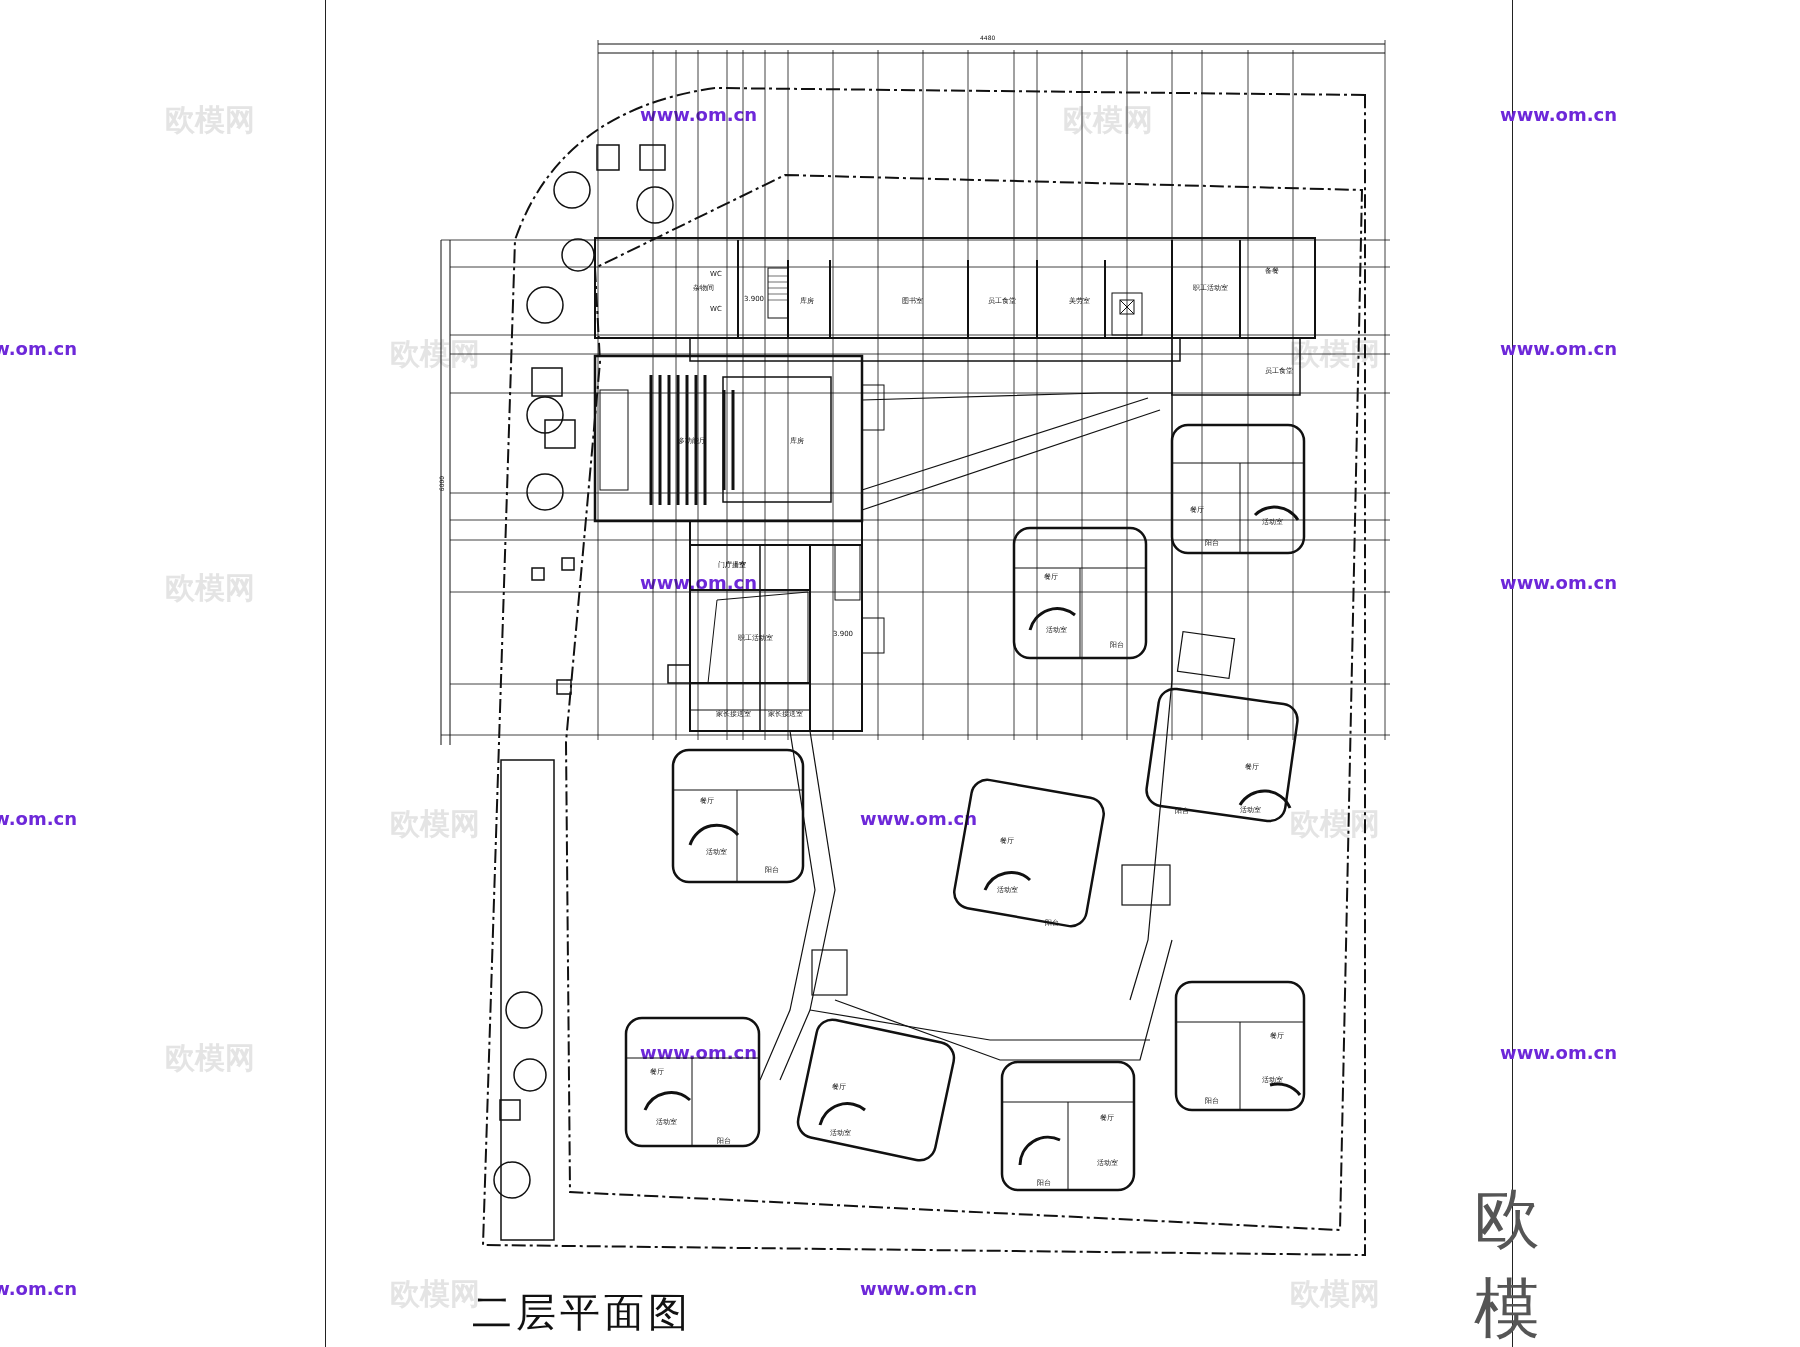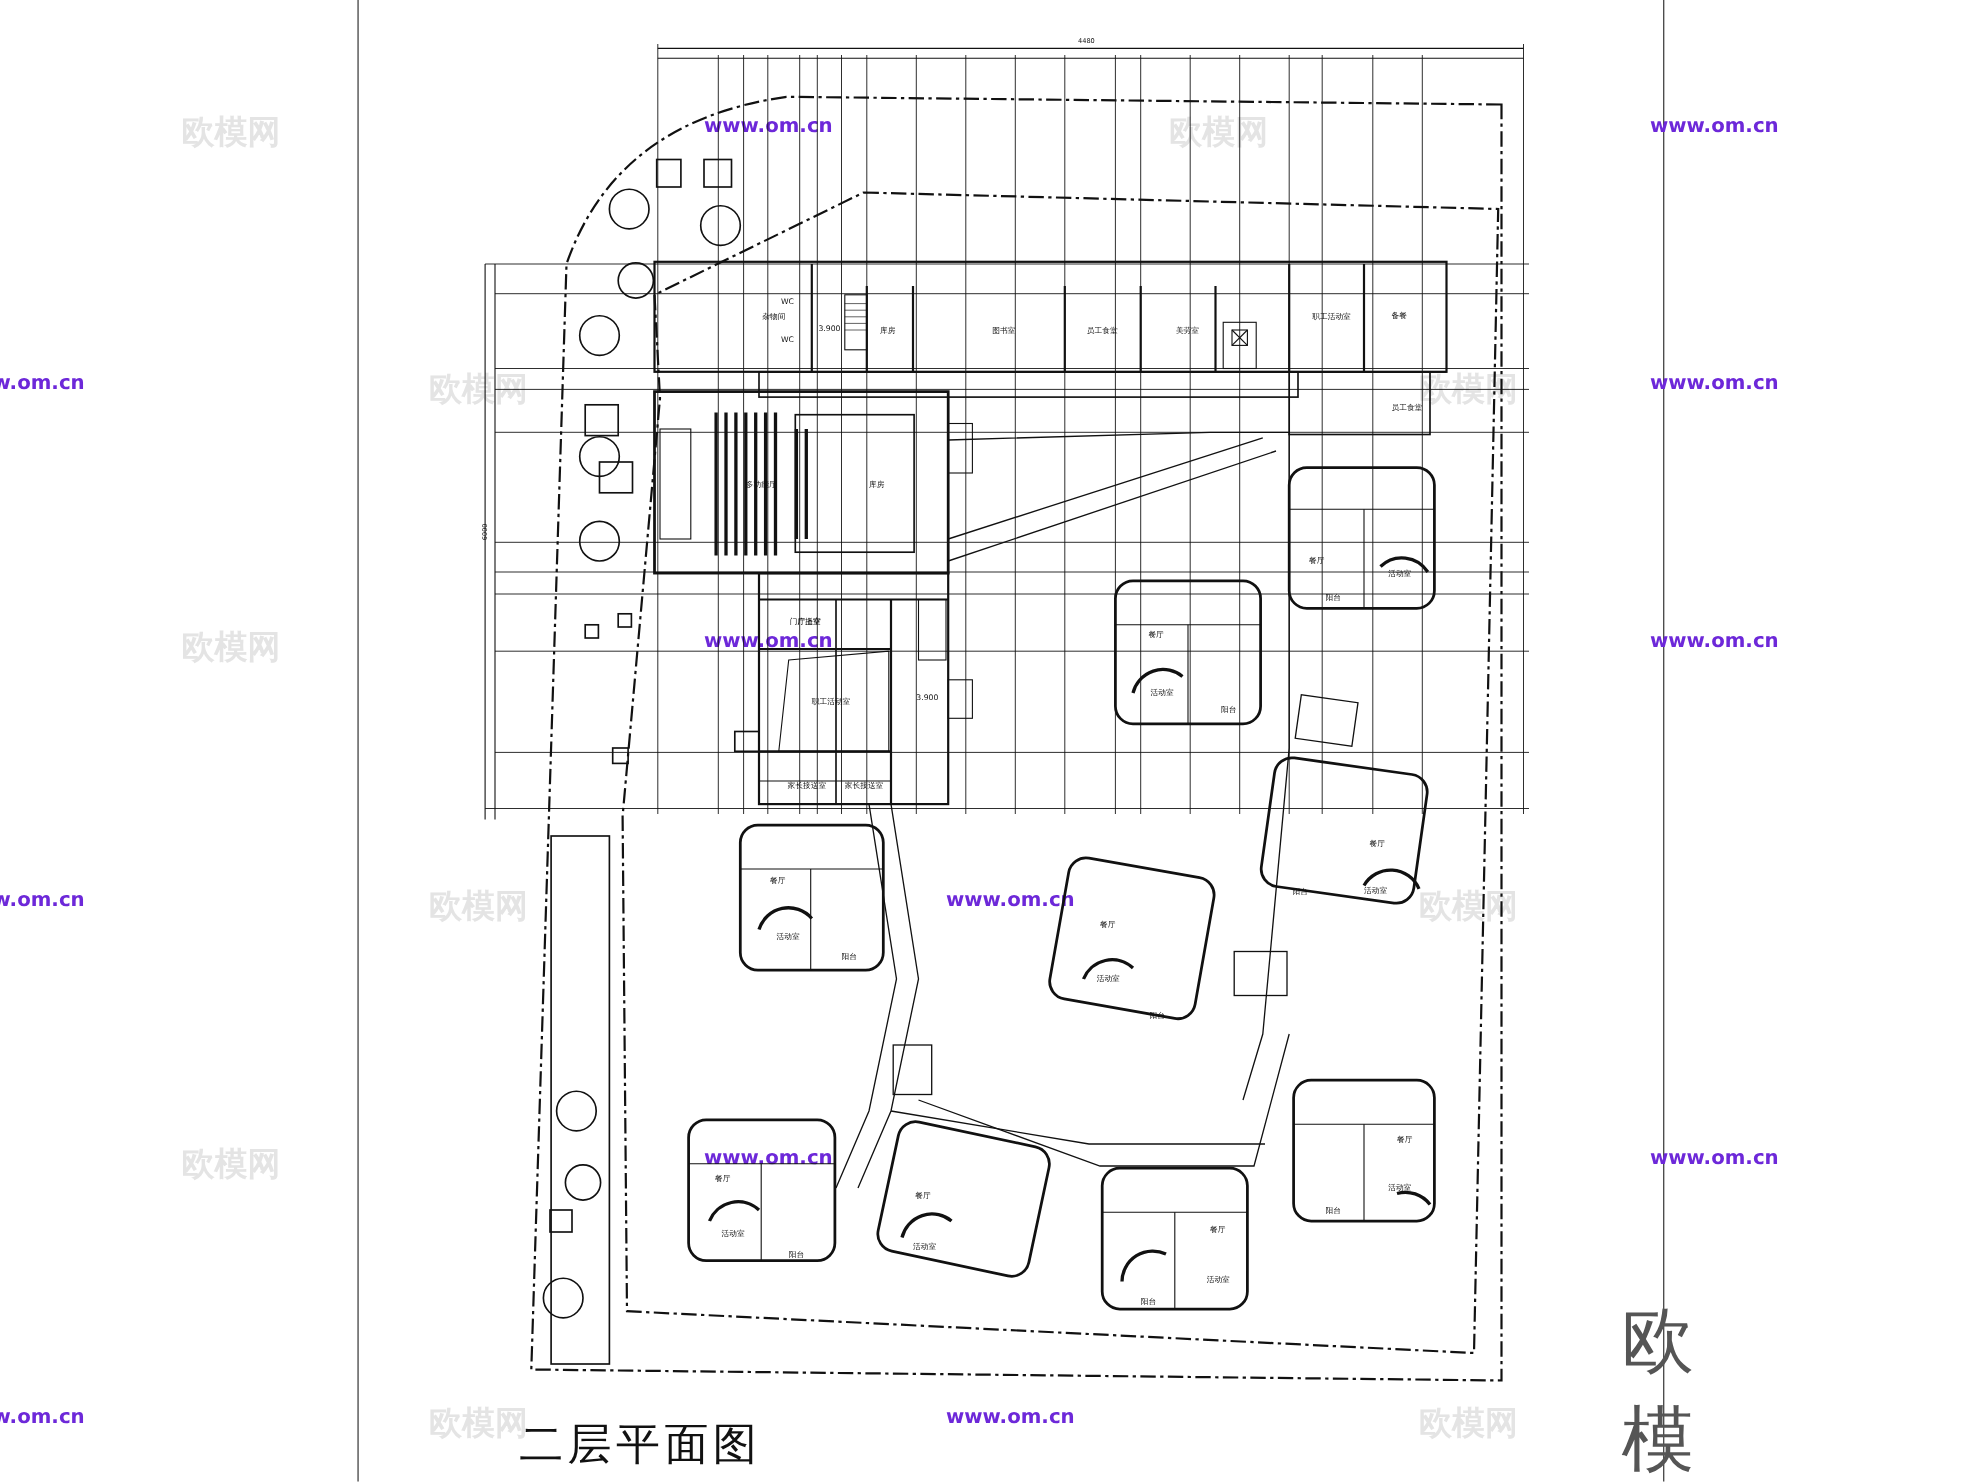--- a/index.html
+++ b/index.html
@@ -223,21 +223,21 @@
   </svg>
 
   <span class="lbl" style="left:693px;top:283px">杂物间</span>
   <span class="lbl" style="left:710px;top:270px">WC</span>
   <span class="lbl" style="left:710px;top:305px">WC</span>
   <span class="lbl" style="left:800px;top:296px">库房</span>
   <span class="lbl" style="left:902px;top:296px">图书室</span>
   <span class="lbl" style="left:988px;top:296px">员工食堂</span>
   <span class="lbl" style="left:1069px;top:296px">美劳室</span>
   <span class="lbl" style="left:1193px;top:283px">职工活动室</span>
-  <span class="lbl" style="left:1265px;top:282px">备餐</span>
+  <span class="lbl" style="left:1265px;top:266px">备餐</span>
   <span class="lbl" style="left:1265px;top:366px">员工食堂</span>
 
   <span class="lbl" style="left:678px;top:436px">多功能厅</span>
   <span class="lbl" style="left:790px;top:436px">库房</span>
 
   <span class="lbl" style="left:718px;top:560px">门厅上空</span>
   <span class="lbl" style="left:725px;top:560px">广播室</span>
   <span class="lbl" style="left:738px;top:633px">职工活动室</span>
   <span class="lbl" style="left:716px;top:709px">家长接送室</span>
   <span class="lbl" style="left:768px;top:709px">家长接送室</span>

